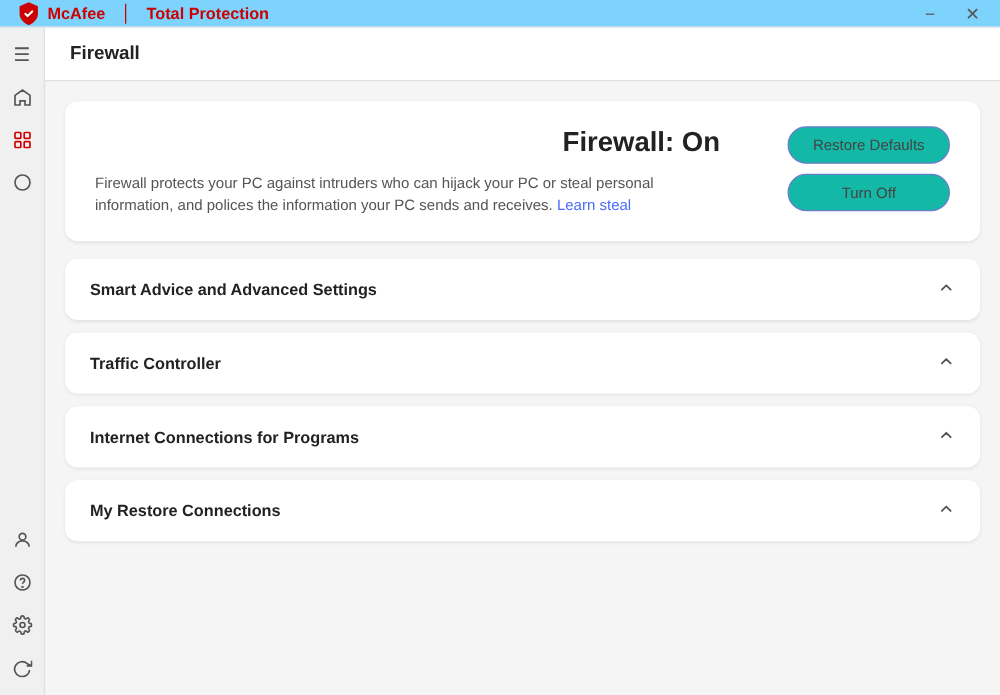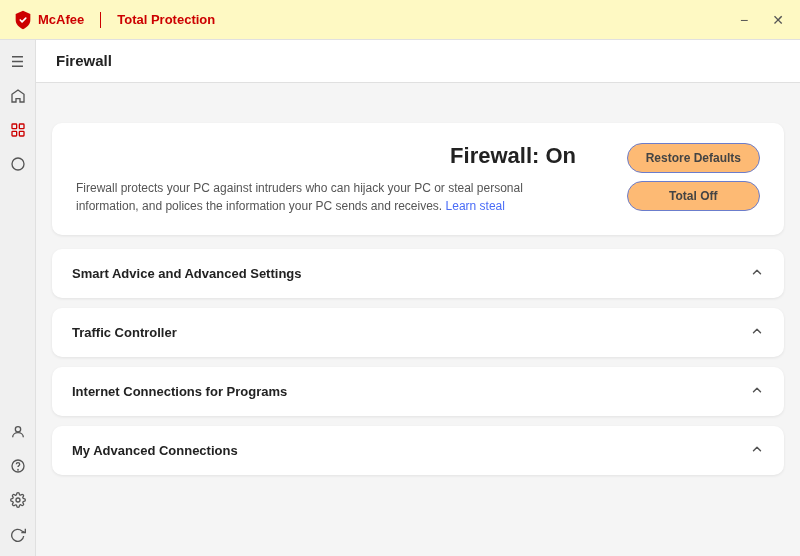--- a/index.html
+++ b/index.html
@@ -8,22 +8,22 @@
       background: #f5f5f5;
       width: 800px;
       height: 556px;
       overflow: hidden;
       display: flex;
       flex-direction: column;
     }
 
     
     .title-bar {
-      background: #fef9c3;
-      height: 40px;
+      background: #7dd3fc;
+      height: 22px;
       display: flex;
       align-items: center;
       padding: 0 12px;
       border-bottom: 1px solid #e0e0e0;
       flex-shrink: 0;
     }
     .title-bar-logo {
       display: flex;
       align-items: center;
       gap: 8px;
@@ -102,21 +102,20 @@
       gap: 6px;
     }
 
     
     .main-content {
       flex: 1;
       display: flex;
       flex-direction: column;
       overflow: hidden;
       background: #f5f5f5;
-      gap: 24px;
     }
 
     
     .page-header {
       background: white;
       padding: 12px 20px;
       border-bottom: 1px solid #e0e0e0;
       flex-shrink: 0;
     }
     .page-title {
@@ -163,31 +162,30 @@
       font-size: 12px;
     }
     .status-card-right {
       display: flex;
       flex-direction: column;
       gap: 8px;
       flex-shrink: 0;
       margin-left: 20px;
     }
     .card-button {
-      background: #fdba74;
+      background: #14b8a6;
       border: 1.5px solid #6b7dcc;
       border-radius: 20px;
       padding: 7px 18px;
       font-size: 12px;
       color: #444;
       cursor: pointer;
       white-space: nowrap;
       min-width: 130px;
       text-align: center;
-      font-weight: bold;
     }
 
     
     .accordion-section {
       background: white;
       border-radius: 10px;
       margin-bottom: 10px;
       box-shadow: 0 1px 3px rgba(0,0,0,0.08);
       overflow: hidden;
     }
@@ -298,21 +296,21 @@
       <div class="status-card">
         <div class="status-card-left">
           <div class="firewall-title">Firewall: On</div>
           <div class="firewall-description">
             <span>Firewall protects your PC against intruders who can hijack your PC or steal personal information, and polices the information your PC sends and receives.</span>
             <a class="learn-more-link" href="#">Learn steal</a>
           </div>
         </div>
         <div class="status-card-right">
           <button class="card-button">Restore Defaults</button>
-          <button class="card-button">Total Off</button>
+          <button class="card-button">Turn Off</button>
         </div>
       </div>
 
       <div id="accordion-container">
           <div class="accordion-section">
             <div class="accordion-header">
               <span class="accordion-label">Smart Advice and Advanced Settings</span>
               <span class="accordion-chevron"><svg width="14" height="14" viewBox="0 0 24 24" fill="none" stroke="#555" stroke-width="2.5" stroke-linecap="round" stroke-linejoin="round">
                   <polyline points="18 15 12 9 6 15"></polyline>
                 </svg></span>
@@ -329,21 +327,21 @@
           <div class="accordion-section">
             <div class="accordion-header">
               <span class="accordion-label">Internet Connections for Programs</span>
               <span class="accordion-chevron"><svg width="14" height="14" viewBox="0 0 24 24" fill="none" stroke="#555" stroke-width="2.5" stroke-linecap="round" stroke-linejoin="round">
                   <polyline points="18 15 12 9 6 15"></polyline>
                 </svg></span>
             </div>
           </div>
           <div class="accordion-section">
             <div class="accordion-header">
-              <span class="accordion-label">My Advanced Connections</span>
+              <span class="accordion-label">My Restore Connections</span>
               <span class="accordion-chevron"><svg width="14" height="14" viewBox="0 0 24 24" fill="none" stroke="#555" stroke-width="2.5" stroke-linecap="round" stroke-linejoin="round">
                   <polyline points="18 15 12 9 6 15"></polyline>
                 </svg></span>
             </div>
           </div>
         </div>
 
     </div>
   </div>
 </div>

